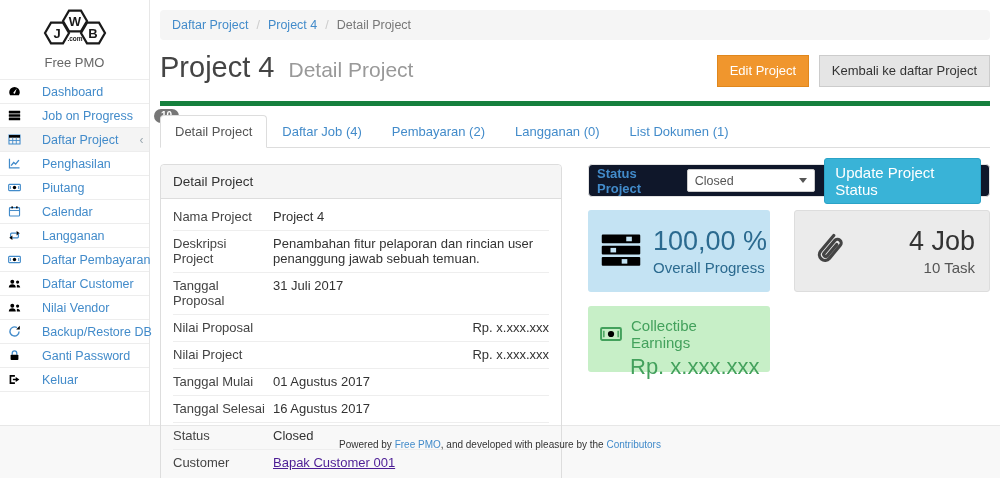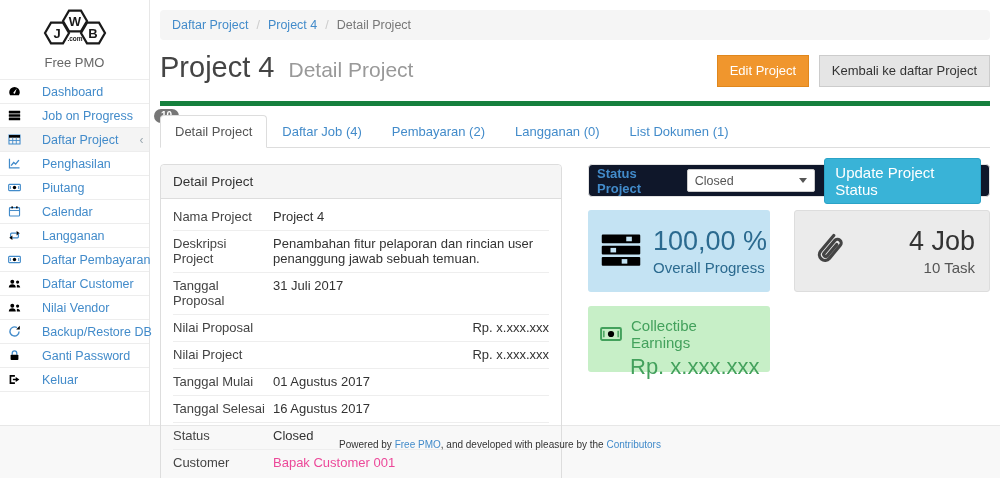--- a/index.html
+++ b/index.html
@@ -67,21 +67,21 @@
   .panel-heading {
     background:#f5f5f5; border-bottom:1px solid #ddd; border-radius:4px 4px 0 0;
     padding:9px 12px; font-size:13.5px; color:#333;
   }
   .panel-body { padding:5px 12px 9px; }
   .drow { display:flex; padding:5px 0 6px; border-bottom:1px solid #eee; }
   .drow:last-child { border-bottom:none; }
   .dlabel { width:100px; flex:none; color:#444; padding-right:6px; }
   .dvalue { flex:1; color:#333; }
   .drow.num .dvalue { text-align:right; }
-  .dvalue .lnk { color:#ec4899; cursor:pointer; }
+  .dvalue .lnk { color:#4c1d95; text-decoration:underline; cursor:pointer; }
 
   
   .rightcol { flex:1; min-width:0; }
   .status-well {
     background:#0f172a; border:1px solid #e3e3e3; border-radius:4px;
     padding:4px 8px; display:flex; align-items:center; gap:9px; height:33px;
   }
   .status-label { color:#428bca; font-weight:bold; font-size:13px; }
   .select {
     background:#fff; border:1px solid #ccc; border-radius:2px;

